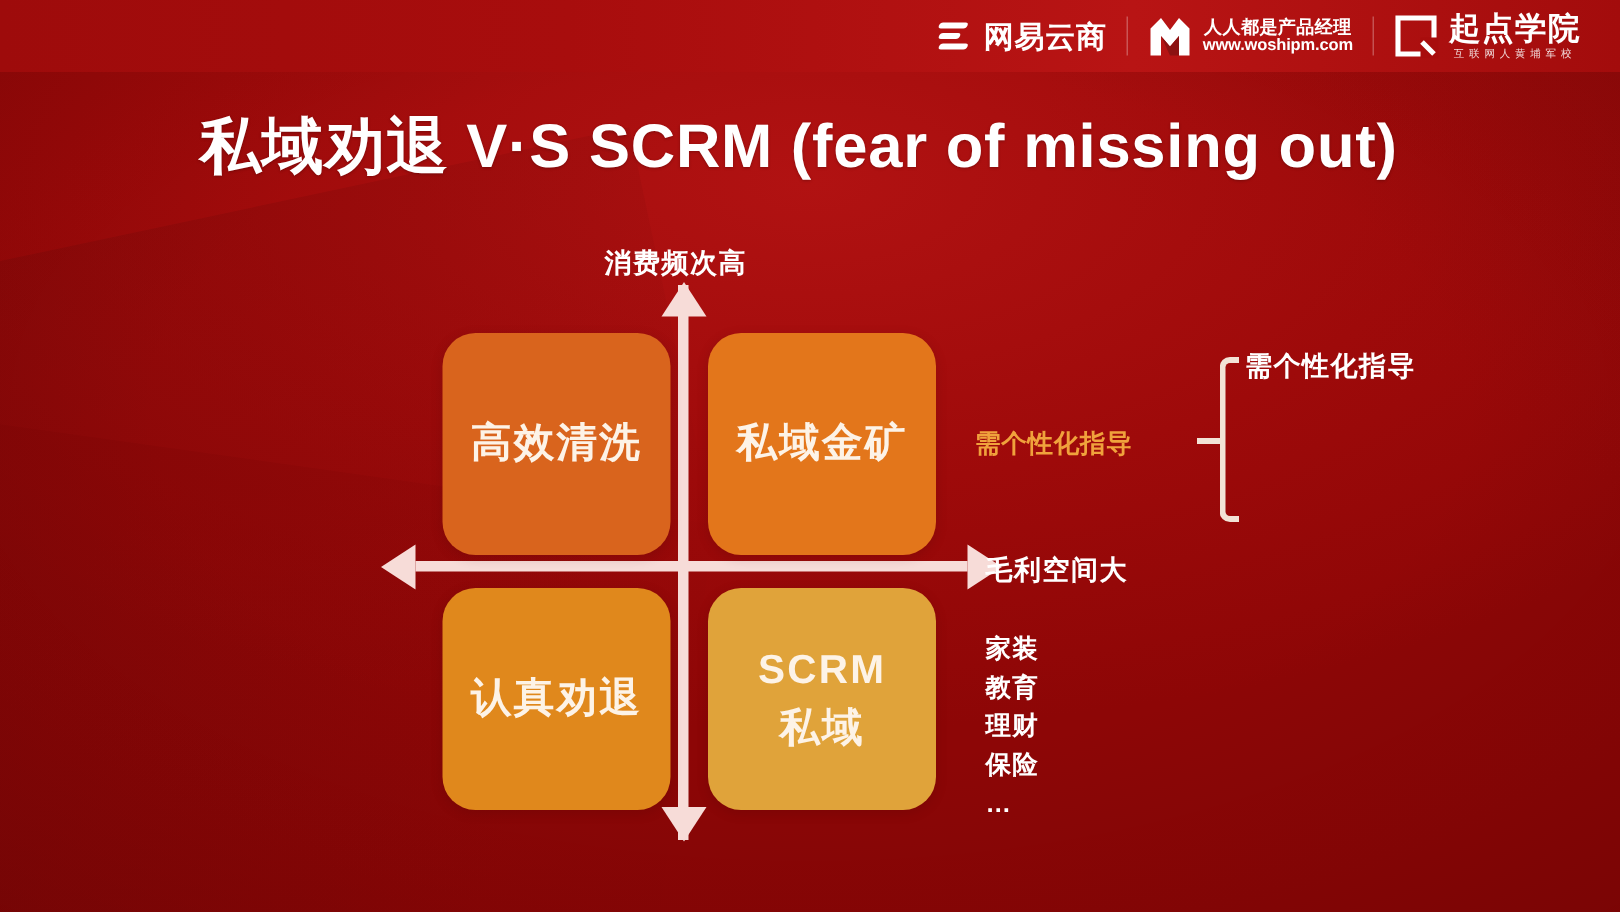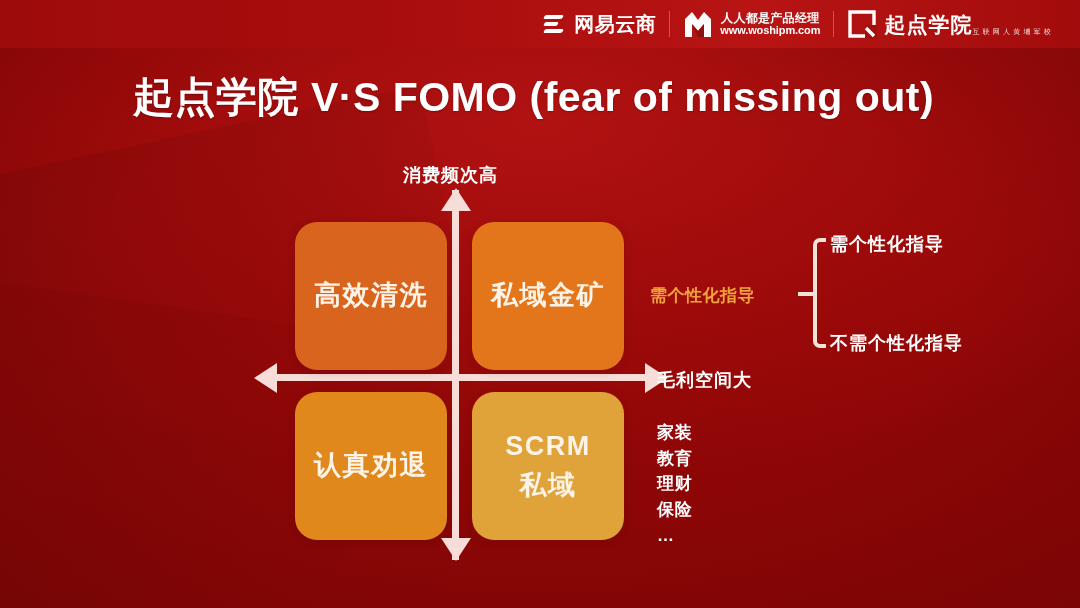--- a/index.html
+++ b/index.html
@@ -125,22 +125,22 @@
     font-weight: bold;
     white-space: nowrap;
     letter-spacing: -0.1px;
   }
   .logo-mark-qidian {
     width: 30px; height: 30px;
     position: relative;
   }
   .qidian-text {
     display: flex;
-    flex-direction: row;
-    align-items: flex-end;
+    flex-direction: column;
+    align-items: center;
     line-height: 1;
   }
   .qidian-cn {
     color: #fff;
     font-size: 21px;
     font-weight: bold;
     letter-spacing: 1px;
     white-space: nowrap;
   }
   .qidian-sub {
@@ -353,21 +353,21 @@
         </div>
         <div class="qidian-text">
           <div class="qidian-cn">起点学院</div>
           <div class="qidian-sub">互联网人黄埔军校</div>
         </div>
       </div>
 
     </div>
   </div>
 
-  <div class="slide-title">起点学院  V·S  FOMO (fear of missing out)</div>
+  <div class="slide-title">私域劝退  V·S  SCRM (fear of missing out)</div>
 
   <div class="axis-v"></div>
   <div class="axis-h"></div>
   <div class="arrow arrow-up"></div>
   <div class="arrow arrow-down"></div>
   <div class="arrow arrow-left"></div>
   <div class="arrow arrow-right"></div>
 
   <div class="axis-label label-top">消费频次高</div>
   <div class="axis-label label-right">毛利空间大</div>
@@ -383,21 +383,20 @@
   </div>
   <div class="qbox qbox-br">
     <span class="line2">SCRM</span>
     <span class="line2">私域</span>
   </div>
 
   <div class="cluster-label">需个性化指导</div>
   <div class="bracket-stem"></div>
   <div class="bracket"></div>
   <div class="branch-label branch-top">需个性化指导</div>
-  <div class="branch-label branch-bot">不需个性化指导</div>
 
   <div class="industry-list">
     <div>家装</div>
     <div>教育</div>
     <div>理财</div>
     <div>保险</div>
     <div>…</div>
   </div>
 
 </div>

